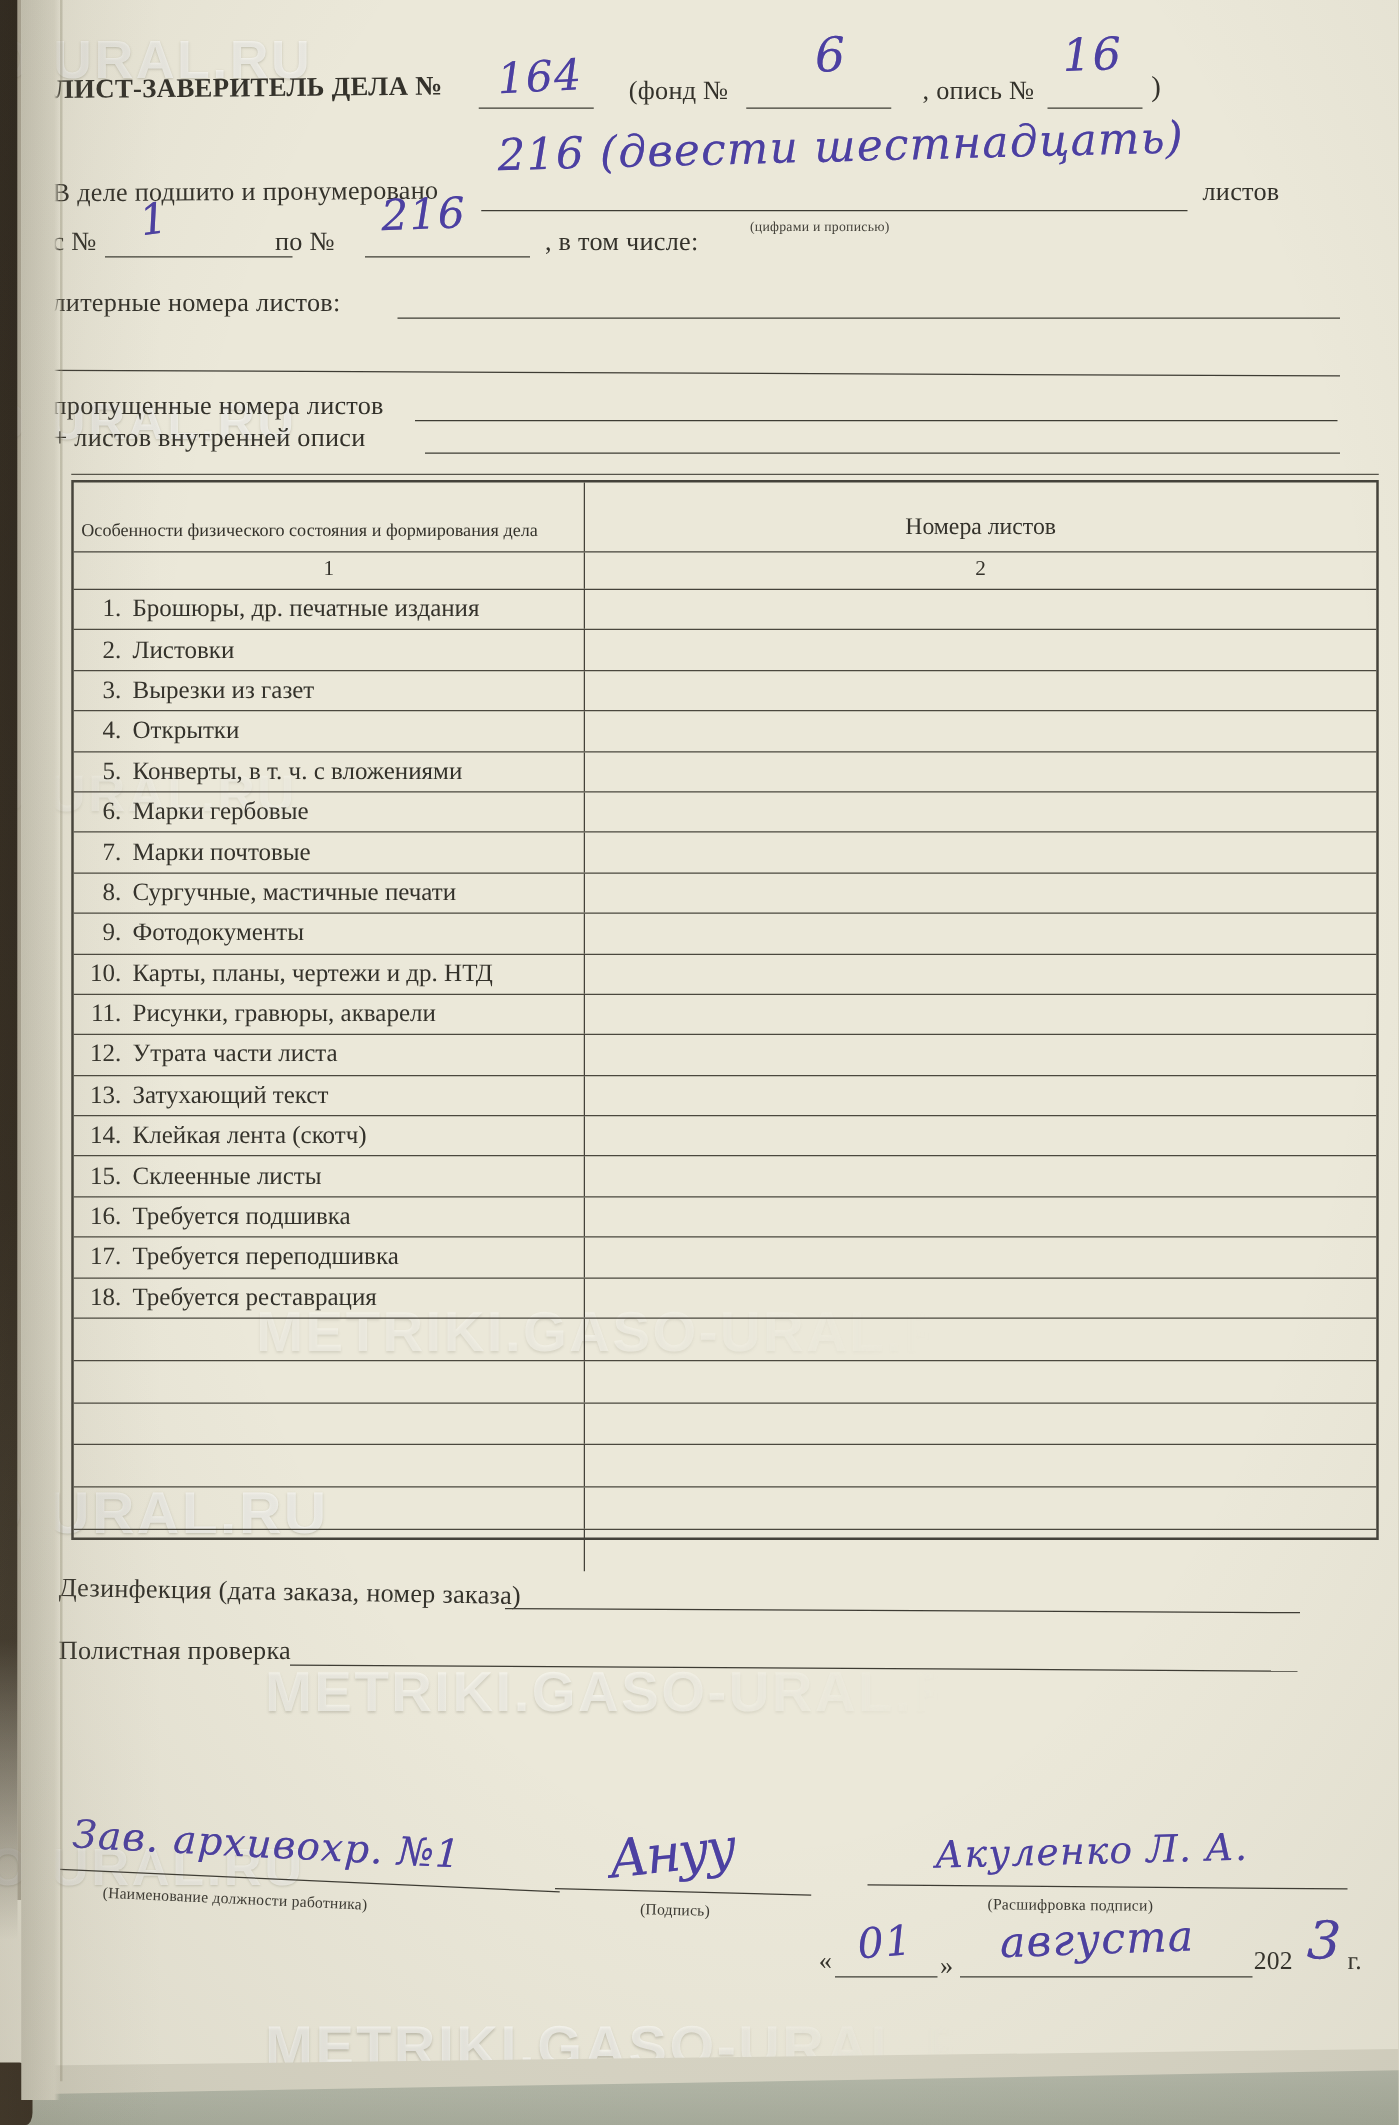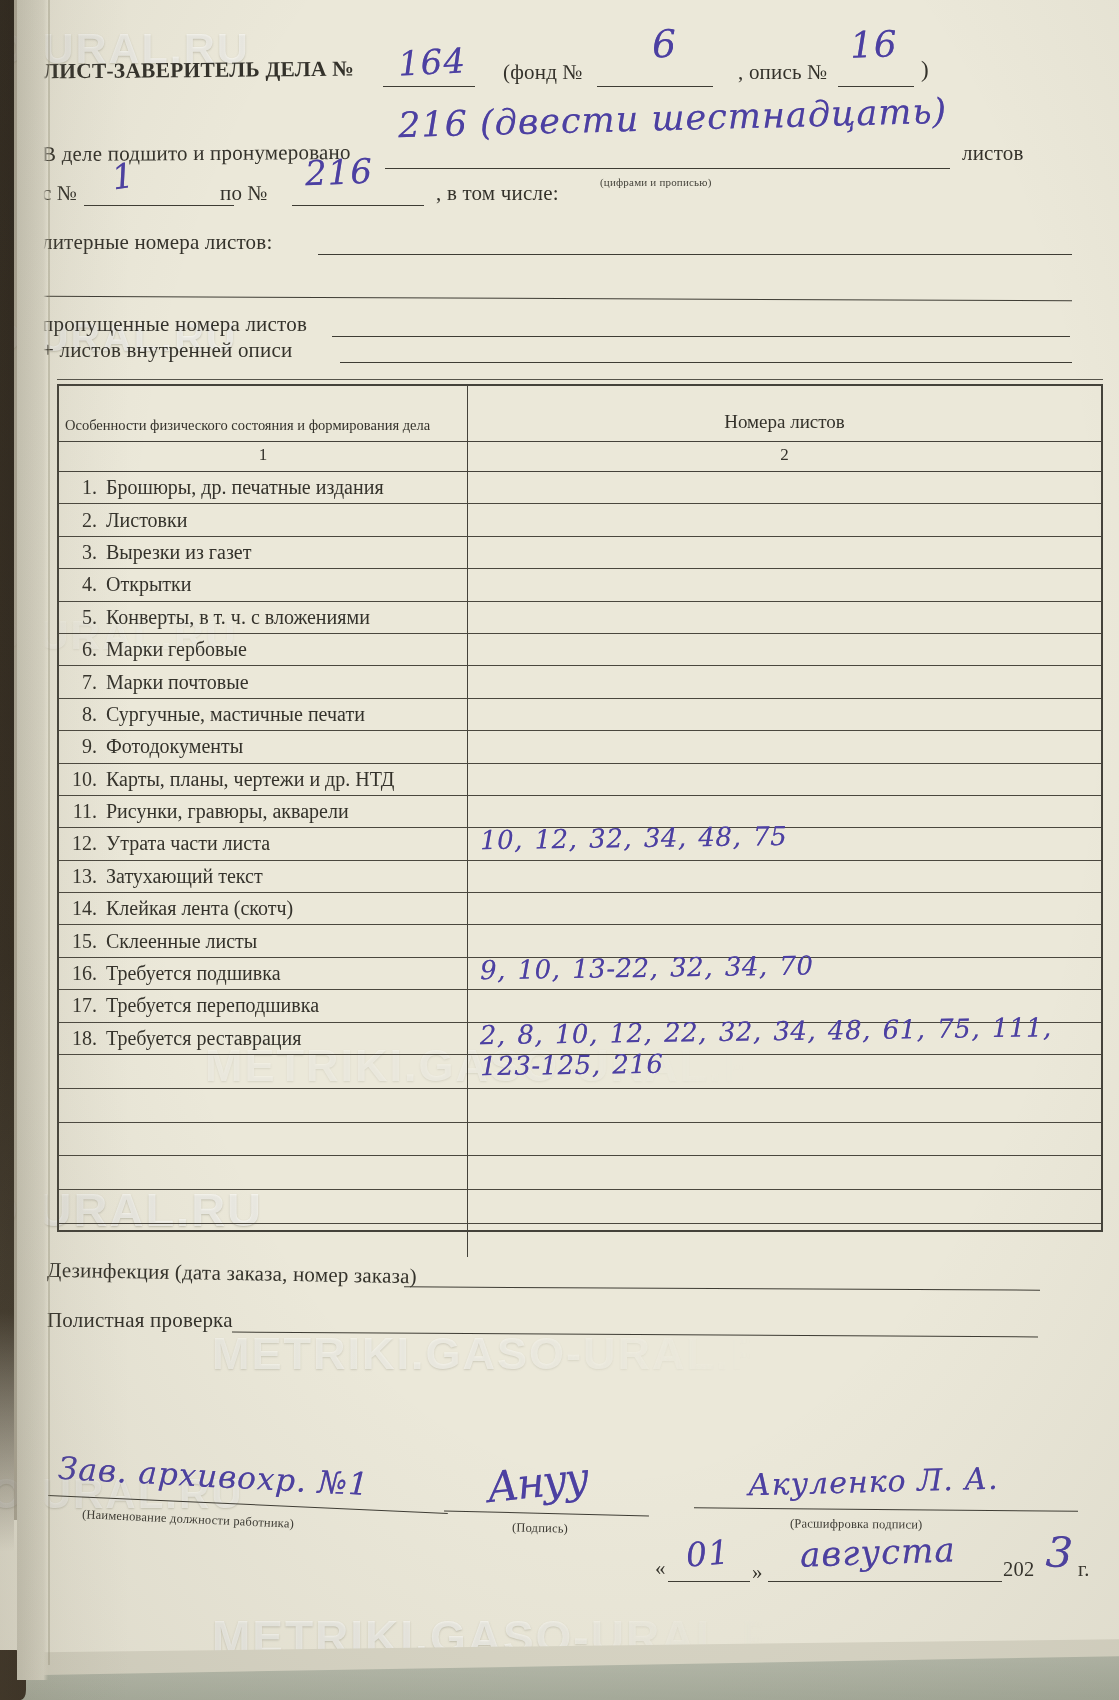--- a/index.html
+++ b/index.html
@@ -225,23 +225,20 @@
         </div>
         <div class="c2">
           <span class="val"></span>
         </div>
       </div>
     <div class="trow">
         <div class="c1">
           <span class="num">12.</span>
           <span>Утрата части листа</span>
         </div>
-        <div class="c2">
-          <span class="val">10, 12, 32, 34, 48, 75</span>
-        </div>
       </div>
     <div class="trow">
         <div class="c1">
           <span class="num">13.</span>
           <span>Затухающий текст</span>
         </div>
         <div class="c2">
           <span class="val"></span>
         </div>
       </div>
@@ -258,40 +255,34 @@
         <div class="c1">
           <span class="num">15.</span>
           <span>Склеенные листы</span>
         </div>
       </div>
     <div class="trow">
         <div class="c1">
           <span class="num">16.</span>
           <span>Требуется подшивка</span>
         </div>
-        <div class="c2">
-          <span class="val">9, 10, 13-22, 32, 34, 70</span>
-        </div>
       </div>
     <div class="trow">
         <div class="c1">
           <span class="num">17.</span>
           <span>Требуется переподшивка</span>
         </div>
         <div class="c2">
           <span class="val"></span>
         </div>
       </div>
     <div class="trow">
         <div class="c1">
           <span class="num">18.</span>
           <span>Требуется реставрация</span>
-        </div>
-        <div class="c2">
-          <span class="val">2, 8, 10, 12, 22, 32, 34, 48, 61, 75, 111, 123-125, 216</span>
         </div>
       </div>
 
     <div class="trow empty">
         <div class="c1"></div>
         <div class="c2"></div>
       </div>
     <div class="trow empty">
         <div class="c1"></div>
         <div class="c2"></div>

